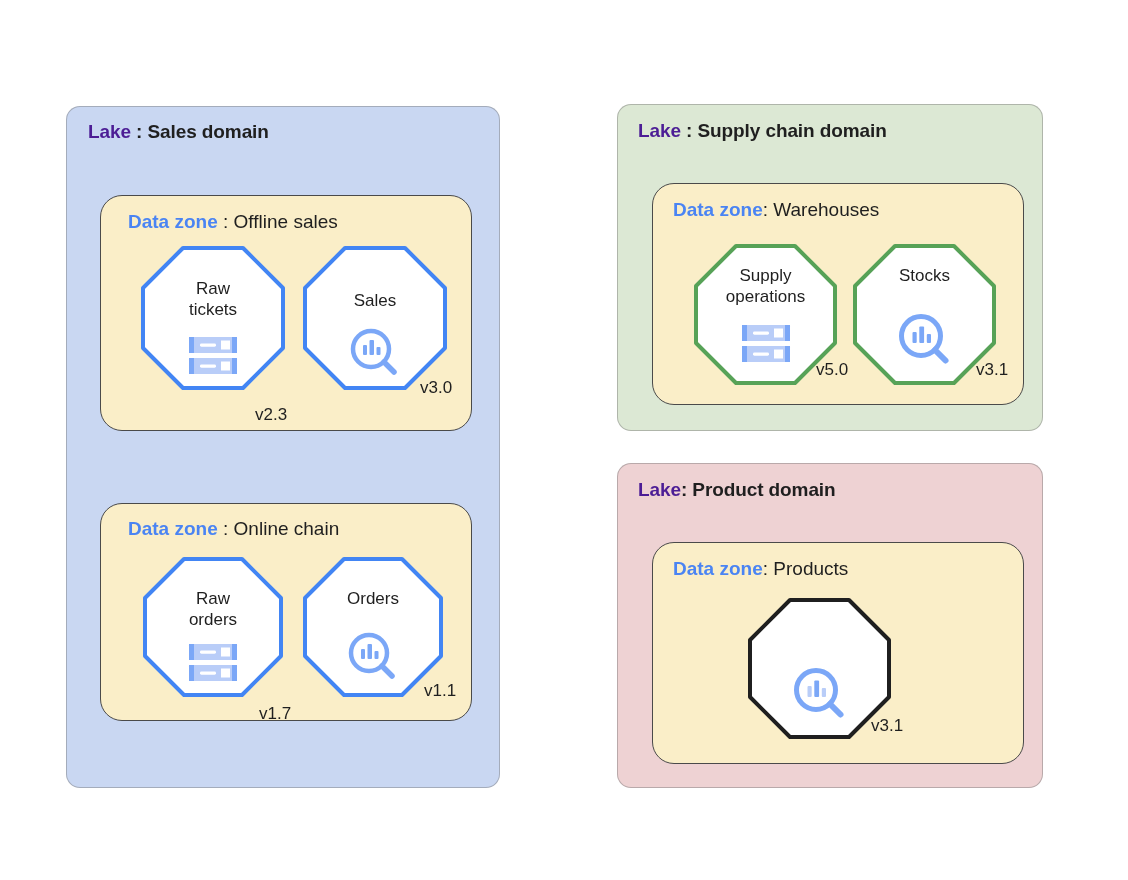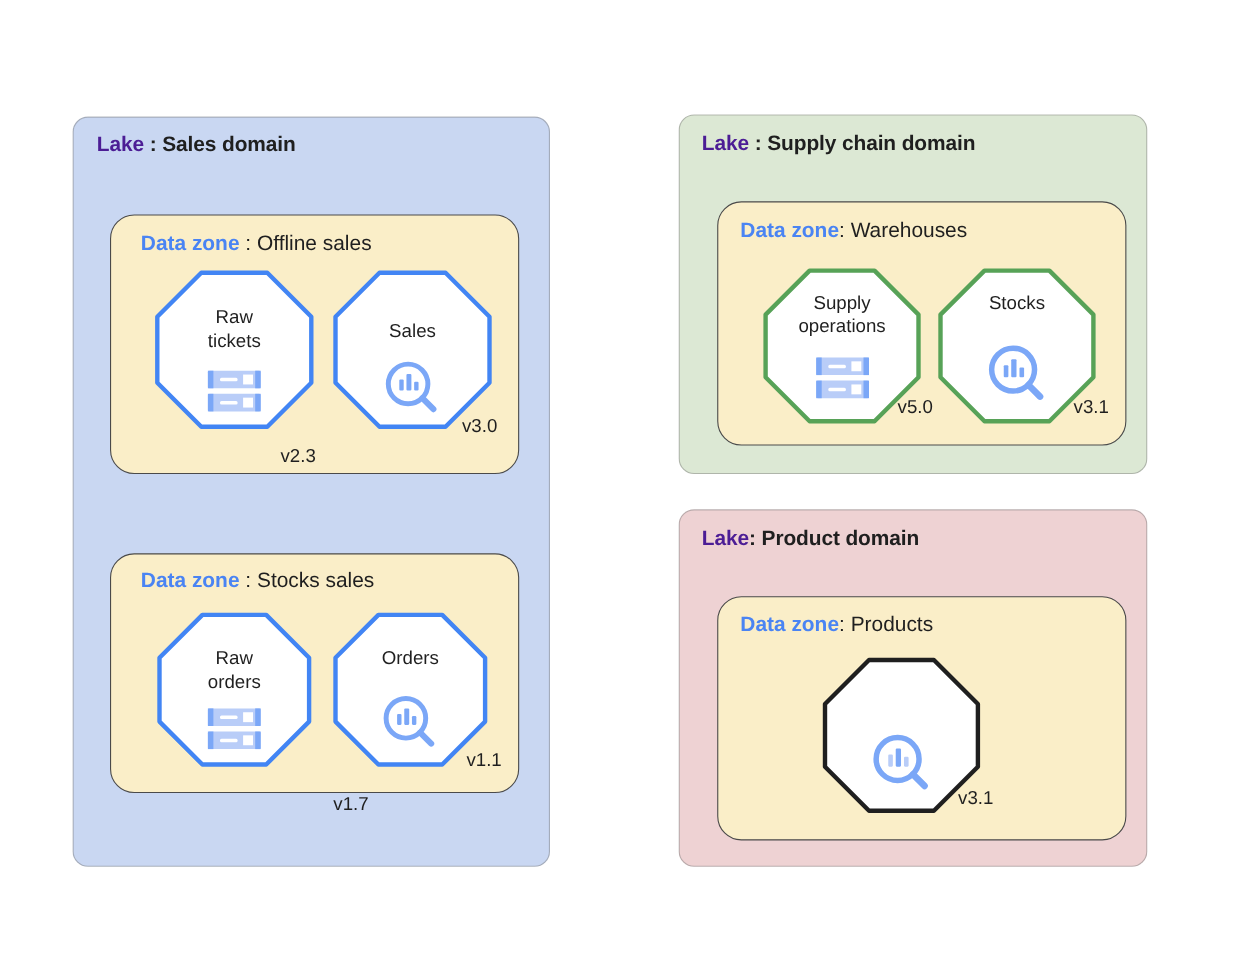--- a/index.html
+++ b/index.html
@@ -141,21 +141,21 @@
       <rect x="20.5" y="12" width="4.5" height="15" rx="1" fill="#7ba7f7"></rect>
       <rect x="27.5" y="19" width="4" height="8" rx="1" fill="#7ba7f7"></rect>
       <line x1="35" y1="34" x2="45" y2="44" stroke="#7ba7f7" stroke-width="5.5" stroke-linecap="round"></line>
     </svg>
   </div>
 </div>
 <div class="node-version" style="left:420px; top:378px;">v3.0</div>
 
 <div class="zone" style="left:100px; top:503px; width:372px; height:218px;"></div>
 <div class="zone-title" style="left:128px; top:518px;">
-  <span class="zone-word">Data zone</span><span class="zone-rest"> : </span><span class="zone-rest">Stocks sales</span>
+  <span class="zone-word">Data zone</span><span class="zone-rest"> : </span><span class="zone-rest">Online chain</span>
 </div>
 
 <div class="node" style="left:142px; top:556px; width:142px; height:142px;">
   <svg class="oct" width="142" height="142" viewBox="0 0 142 142">
     <polygon points="42,3 100,3 139,42 139,100 100,139 42,139 3,100 3,42" fill="#ffffff" stroke="#4285f4" stroke-width="4" stroke-linejoin="round"></polygon>
   </svg>
   <div class="node-label" style="top:32px;">Raw
 orders</div>
   <div class="node-icon" style="top:86px;">
     <svg width="56" height="42" viewBox="0 0 56 42">
@@ -169,21 +169,21 @@
       <g>
         <rect x="4" y="23" width="48" height="16" rx="1.5" fill="#b9cdf8"></rect>
         <rect x="4" y="23" width="5" height="16" fill="#7ba7f7"></rect>
         <rect x="47" y="23" width="5" height="16" fill="#7ba7f7"></rect>
         <rect x="15" y="29.5" width="16" height="3.2" rx="1.4" fill="#ffffff"></rect>
         <rect x="36" y="26.5" width="9" height="9" fill="#ffffff"></rect>
       </g>
     </svg>
   </div>
 </div>
-<div class="node-version" style="left:259px; top:721px;margin-left:44px;">v1.7</div>
+<div class="node-version" style="left:259px; top:704px;">v1.7</div>
 
 <div class="node" style="left:302px; top:556px; width:142px; height:142px;">
   <svg class="oct" width="142" height="142" viewBox="0 0 142 142">
     <polygon points="42,3 100,3 139,42 139,100 100,139 42,139 3,100 3,42" fill="#ffffff" stroke="#4285f4" stroke-width="4" stroke-linejoin="round"></polygon>
   </svg>
   <div class="node-label" style="top:32px;">Orders</div>
   <div class="node-icon" style="top:76px;">
     <svg width="52" height="50" viewBox="0 0 52 50">
       <circle cx="22" cy="21" r="18" fill="none" stroke="#7ba7f7" stroke-width="4.5"></circle>
       <rect x="14" y="17" width="4" height="10" rx="1" fill="#7ba7f7"></rect>

